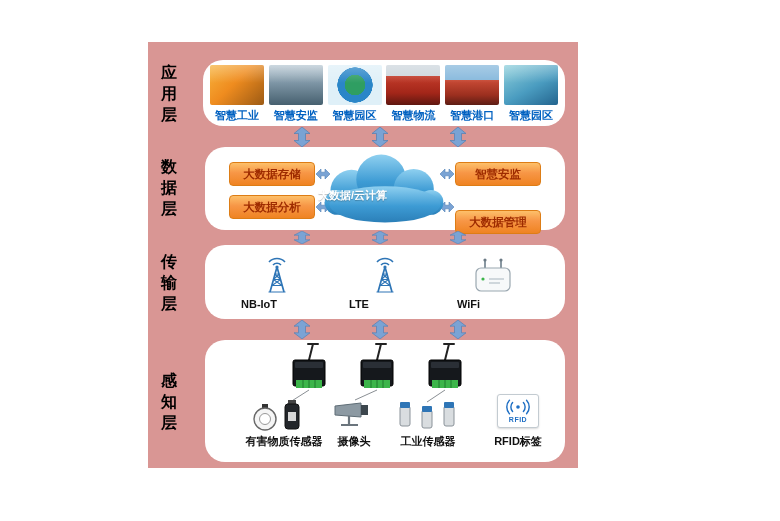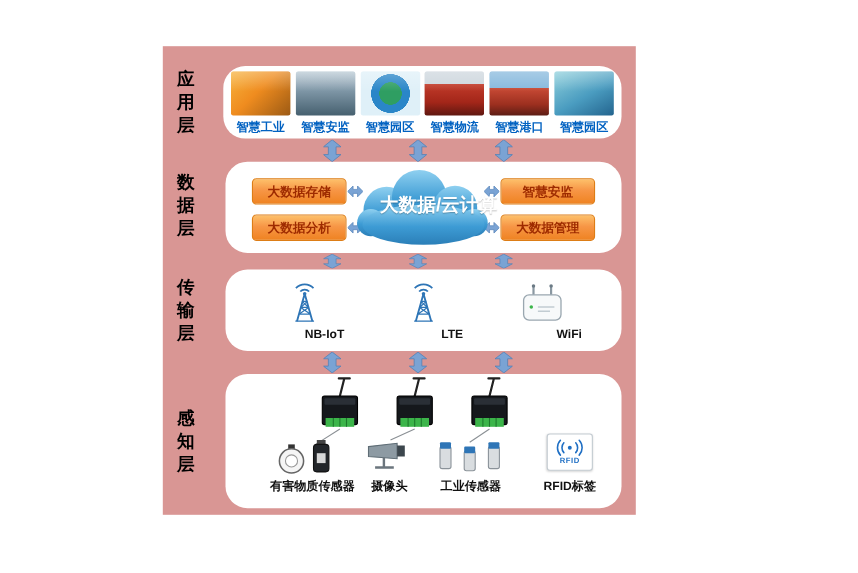--- a/index.html
+++ b/index.html
@@ -34,42 +34,42 @@
   .app-label { margin-top:3px; font-size:11px; font-weight:700; color:#0061c1; white-space:nowrap; }
 
   
   .orange-box { position:absolute; width:86px; height:24px; border-radius:4px;
                 background:linear-gradient(180deg,#fdc06a 0%,#f79646 45%,#ef8322 100%);
                 border:1px solid #dd7d16; display:flex; align-items:center; justify-content:center;
                 font-size:11.5px; font-weight:700; color:#9e2b00; }
   .ob-1 { left:24px;  top:15px; }
   .ob-2 { left:24px;  top:48px; }
   .ob-3 { left:250px; top:15px; }
-  .ob-4 { left:250px; top:48px; }
+  .ob-4 { left:250px; top:63px; }
   .cloud-wrap { position:absolute; left:113px; top:2px; width:134px; height:80px; }
-  .cloud-text { position:absolute; left:113px; top:28px; width:134px; text-align:right;
-                color:#ffffff; font-weight:700; font-size:17px; text-shadow:0 1px 1px rgba(0,0,0,.25); }
+  .cloud-text { position:absolute; left:113px; top:41px; width:134px; text-align:left;
+                color:#ffffff; font-weight:700; font-size:11px; text-shadow:0 1px 1px rgba(0,0,0,.25); }
   .h-arrow { position:absolute; width:14px; height:10px; }
   .ha-1 { left:111px; top:22px; }
   .ha-2 { left:111px; top:55px; }
   .ha-3 { left:235px; top:22px; }
   .ha-4 { left:235px; top:55px; }
 
   
   .v-arrow { position:absolute; width:16px; }
   .va-g1 { top:127px; height:20px; }
   .va-g2 { top:231px; height:13px; }
   .va-g3 { top:320px; height:19px; }
   .va-c1 { left:294px; }
   .va-c2 { left:372px; }
   .va-c3 { left:450px; }
   .v-arrow svg, .h-arrow svg { display:block; width:100%; height:100%; }
 
   
-  .trans-item { width:72px; text-align:right; }
+  .trans-item { width:72px; text-align:left; }
   .trans-icon { height:44px; display:flex; align-items:flex-end; justify-content:center; }
   .trans-label { margin-top:3px; font-size:11px; font-weight:700; color:#121212; }
 
   
   .p4-abs { position:absolute; }
   .perc-label { position:absolute; top:94px; font-size:11px; font-weight:700; color:#111; text-align:center; white-space:nowrap; }
   .pl-1 { left:10px;  width:138px; }
   .pl-2 { left:114px; width:70px; }
   .pl-3 { left:178px; width:90px; }
   .pl-4 { left:273px; width:80px; }

